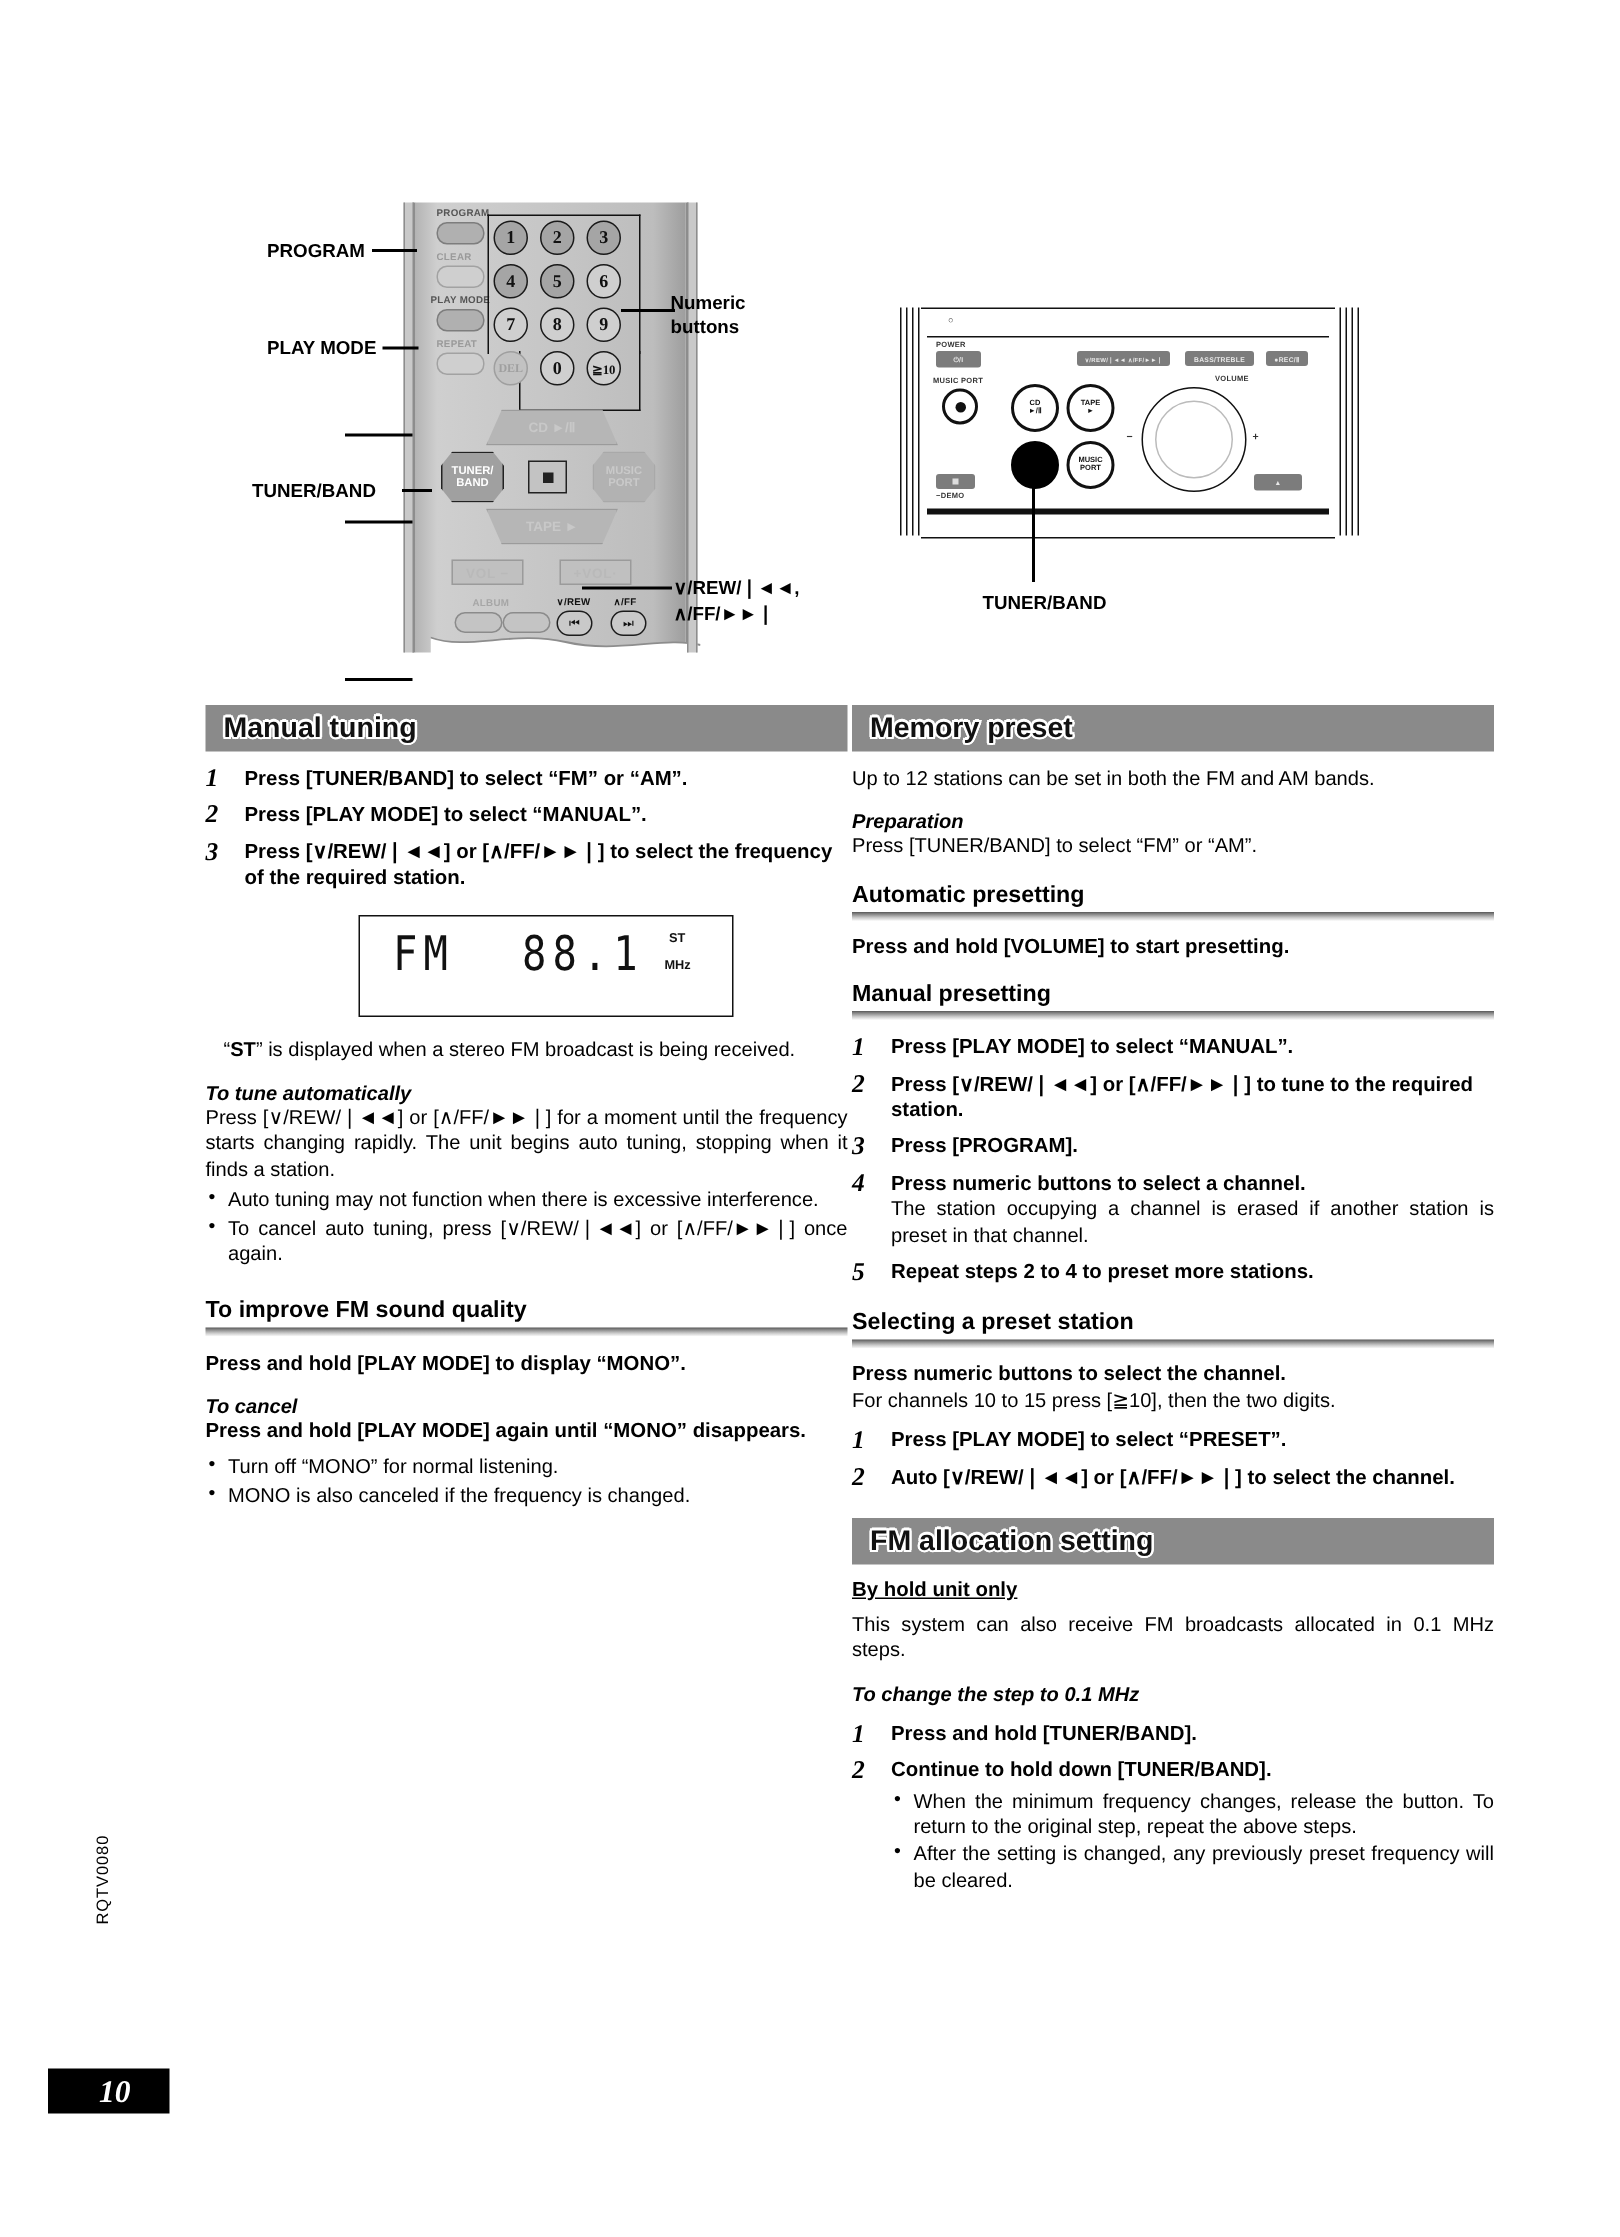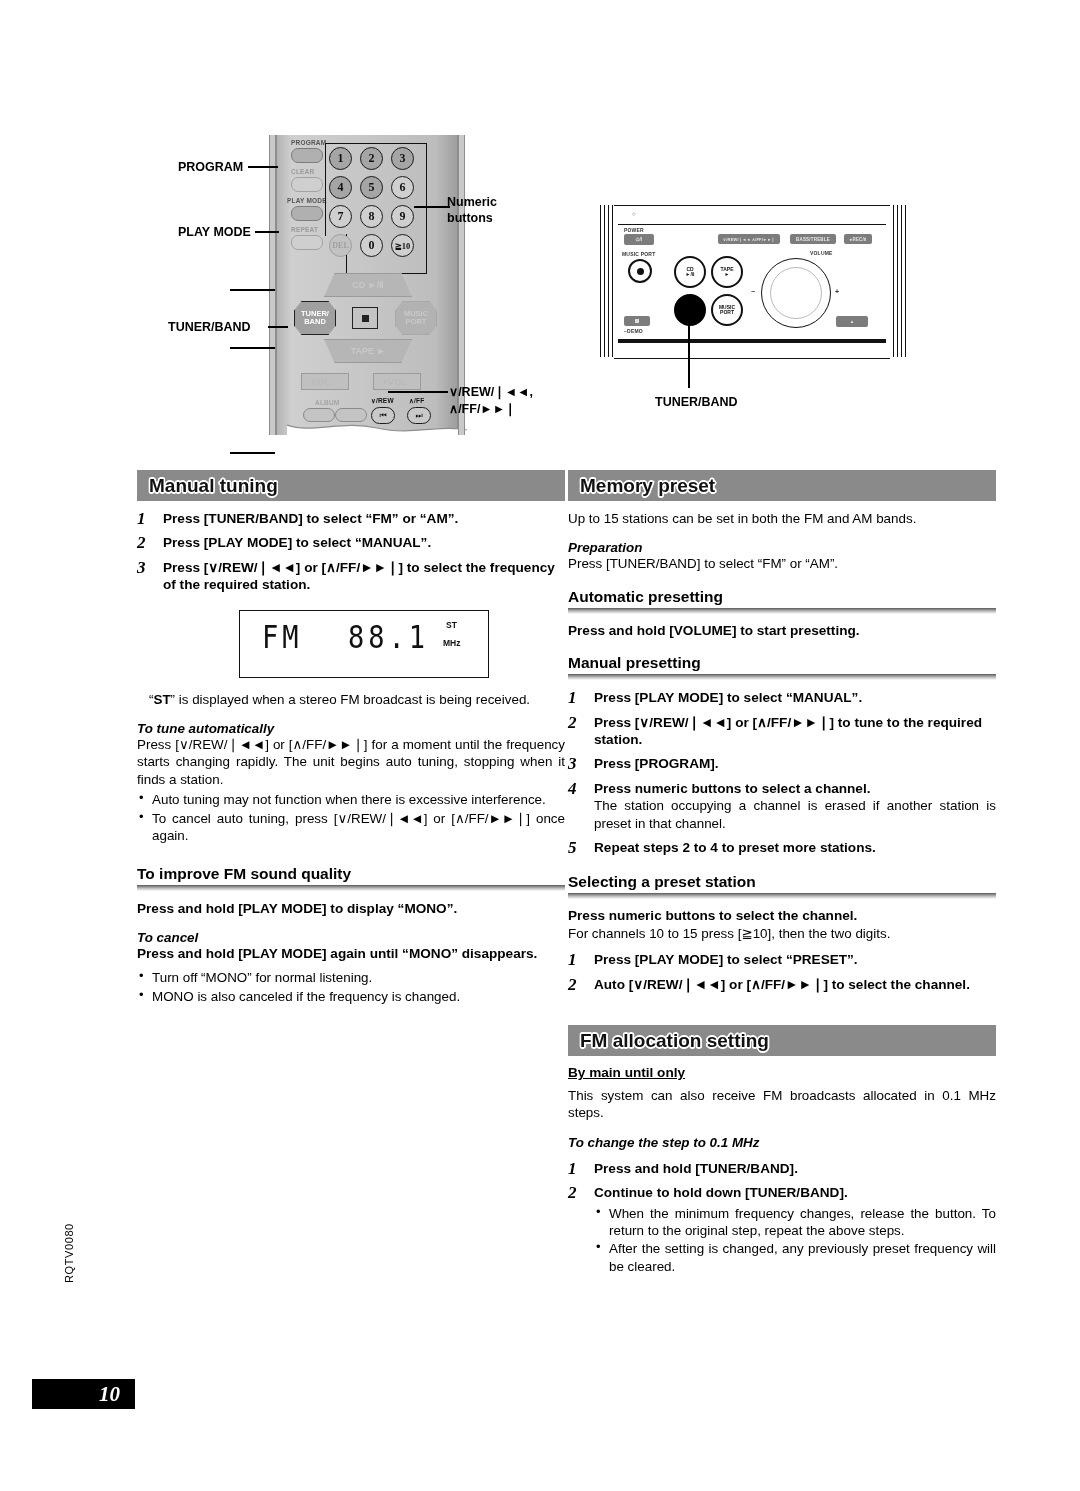--- a/index.html
+++ b/index.html
@@ -153,22 +153,22 @@
   .lcd-fig{margin:16px 0 0 102px;width:248px;height:66px;border:1.4px solid #111;position:relative;background:#fff;}
   .lcd-7{
     position:absolute;font-family:"DejaVu Sans Mono",monospace;
     font-size:27px;letter-spacing:4px;color:#111;font-weight:400;
     transform:scaleY(1.18);
   }
   .lcd-sm{position:absolute;font-size:8.5px;font-weight:bold;color:#111;}
 
   
   #pagenum-box{
-    position:absolute;left:32px;top:1379px;width:103px;height:30px;background:#000;
-    display:flex;align-items:center;justify-content:flex-end;padding-right:15px;box-sizing:border-box;
+    position:absolute;left:32px;top:1379px;width:81px;height:30px;background:#000;
+    display:flex;align-items:center;justify-content:flex-end;padding-right:26px;box-sizing:border-box;
   }
   #pagenum-box span{
     color:#fff;font-family:"Liberation Serif",serif;font-style:italic;font-size:21px;font-weight:bold;
   }
   #sidecode{
     position:absolute;left:63px;top:1283px;
     font-size:11px;letter-spacing:.6px;
     transform:rotate(-90deg);transform-origin:0 0;
     white-space:nowrap;
   }
@@ -442,21 +442,21 @@
       <li class="nj">MONO is also canceled if the frequency is changed.</li>
     </ul>
   </div>
 
   <div class="col" id="col-right">
 
     <div class="band-head">
       <span>Memory preset</span>
     </div>
 
-    <span class="p nj">Up to 15 stations can be set in both the FM and AM bands.</span>
+    <span class="p nj">Up to 12 stations can be set in both the FM and AM bands.</span>
 
     <span class="it">Preparation</span>
     <span class="p nj">Press [TUNER/BAND] to select “FM” or “AM”.</span>
 
     <div class="sub-head">
       <span class="t">Automatic presetting</span>
       <div class="rule"></div>
     </div>
     <span class="b" style="margin-top:8px;">Press and hold [VOLUME] to start presetting.</span>
 
@@ -500,25 +500,25 @@
       <li>
         <span class="n">1</span>
         <span class="b">Press [PLAY MODE] to select “PRESET”.</span>
       </li>
       <li>
         <span class="n">2</span>
         <span class="b">Auto [∨/REW/❘◄◄] or [∧/FF/►►❘] to select the channel.</span>
       </li>
     </ol>
 
-    <div class="band-head" style="margin-top:32px;">
+    <div class="band-head" style="margin-top:19px;">
       <span>FM allocation setting</span>
     </div>
 
-    <span class="ul-head">By main until only</span>
+    <span class="ul-head">By hold unit only</span>
     <span class="p" style="margin-top:7px;">This system can also receive FM broadcasts allocated in 0.1 MHz steps.</span>
     <span class="it">To change the step to 0.1 MHz</span>
 
     <ol class="steps" style="margin-top:10px;">
       <li>
         <span class="n">1</span>
         <span class="b">Press and hold [TUNER/BAND].</span>
       </li>
       <li>
         <span class="n">2</span>

